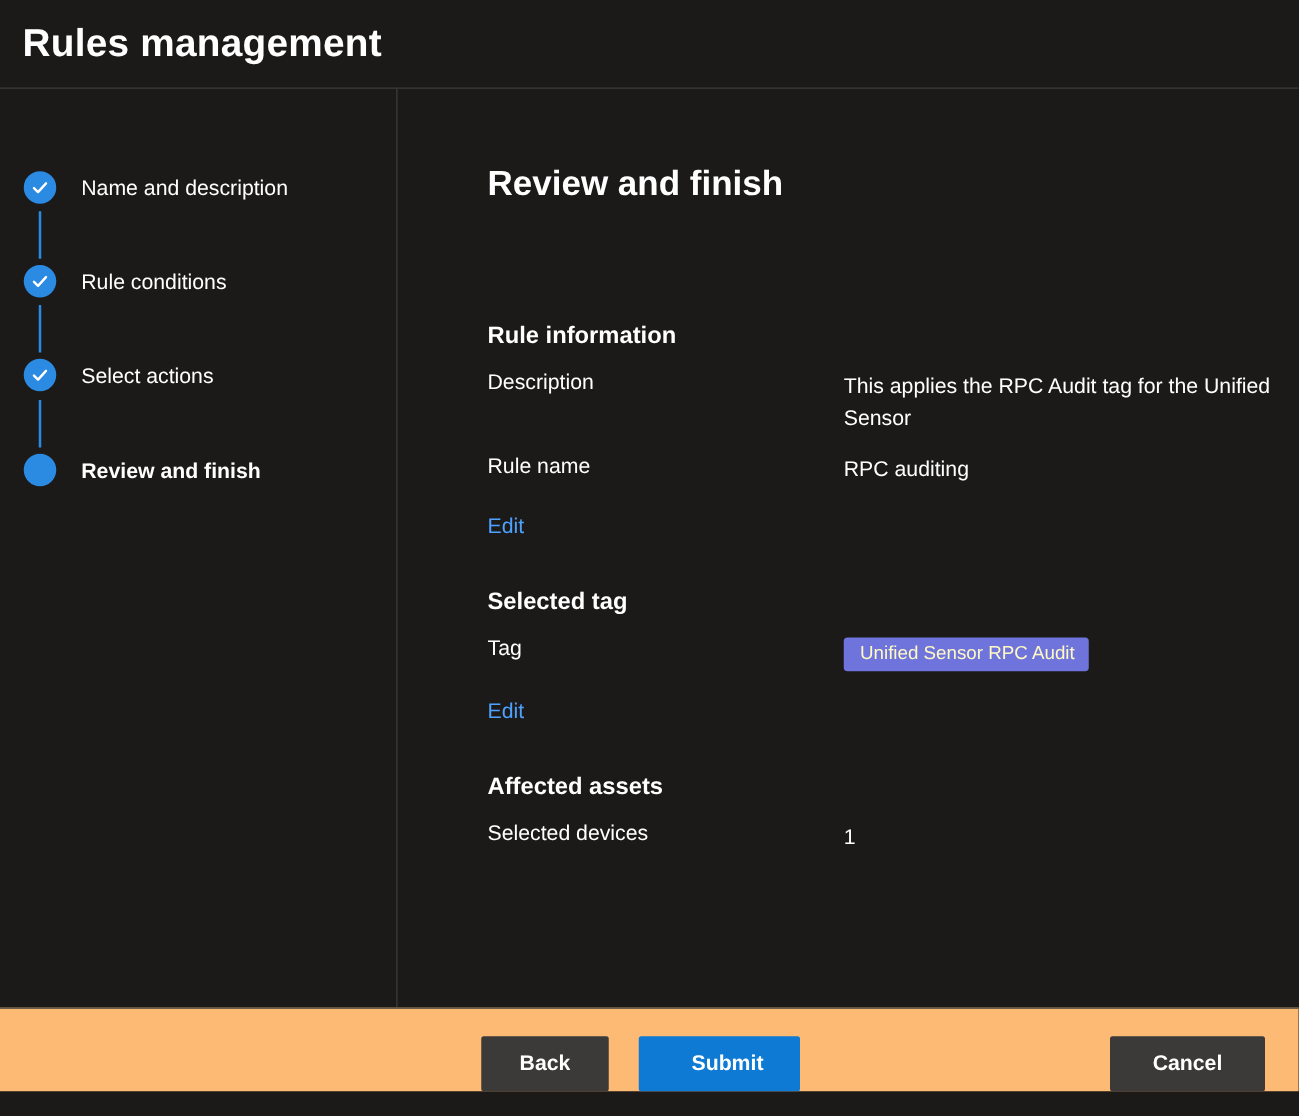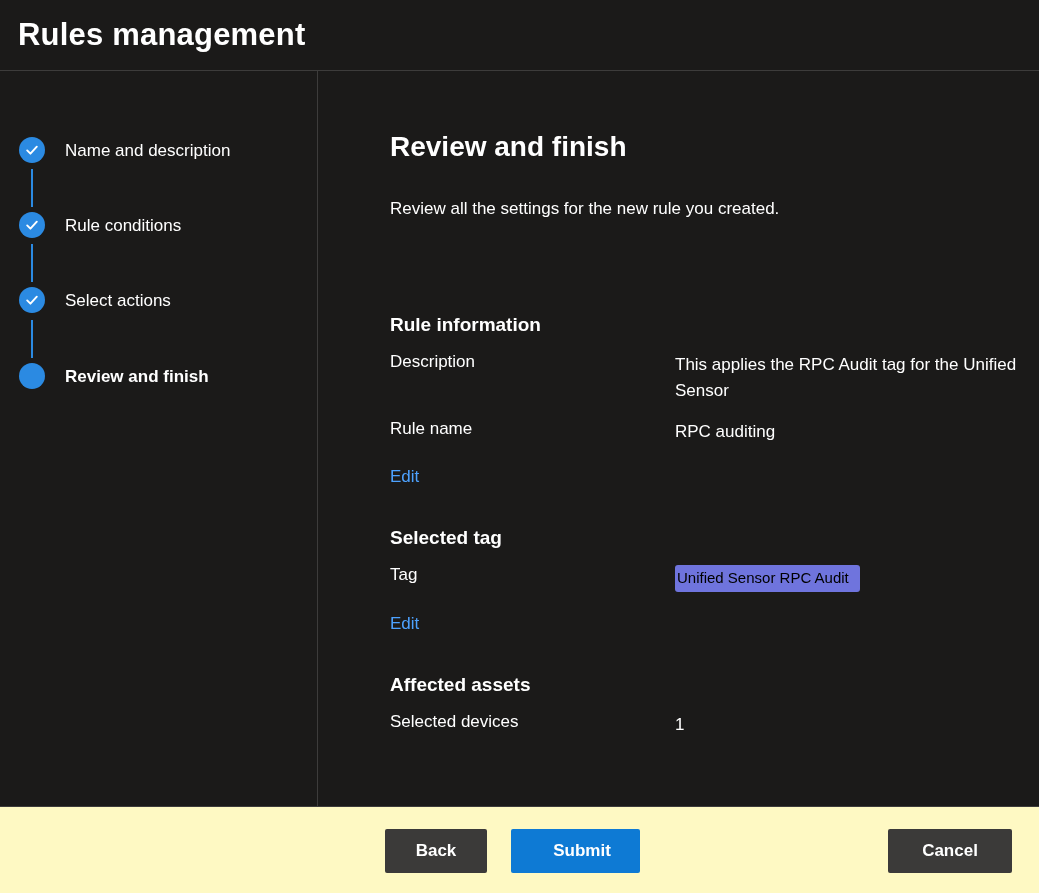--- a/index.html
+++ b/index.html
@@ -103,33 +103,33 @@
     display: inline-block;
     margin-top: 22px;
     font-size: 17px;
     color: #4da2ff;
     text-decoration: none;
     cursor: pointer;
   }
   .badge {
     display: inline-block;
     background: #6f74dd;
-    color: #000000;
+    color: #fef9c3;
     font-size: 15px;
-    padding: 4px 11px 5px 2px;
+    padding: 4px 11px 5px 13px;
     border-radius: 3px;
     line-height: 1.2;
   }
 
   
   .footer {
-    height: 87px;
+    height: 67px;
     border-top: 1px solid #3d3c3b;
     position: relative;
-    background: #fef9c3;
+    background: #fdba74;
   }
   .btn {
     position: absolute;
     top: 22px;
     height: 44px;
     border: none;
     border-radius: 2px;
     font-family: inherit;
     font-size: 17px;
     font-weight: 600;
@@ -183,21 +183,20 @@
 
     <div class="step current">
       <span class="step-circle"></span>
       <span class="step-label">Review and finish</span>
     </div>
 
   </div>
 
   <div class="main">
     <h2 class="main-title">Review and finish</h2>
-    <p class="main-subtitle">Review all the settings for the new rule you created.</p>
 
     <div class="section first">
       <h3 class="section-heading">Rule information</h3>
       <div class="row">
         <span class="row-label">Description</span>
         <span class="row-value">This applies the RPC Audit tag for the Unified Sensor</span>
       </div>
       <div class="row">
         <span class="row-label">Rule name</span>
         <span class="row-value">RPC auditing</span>

